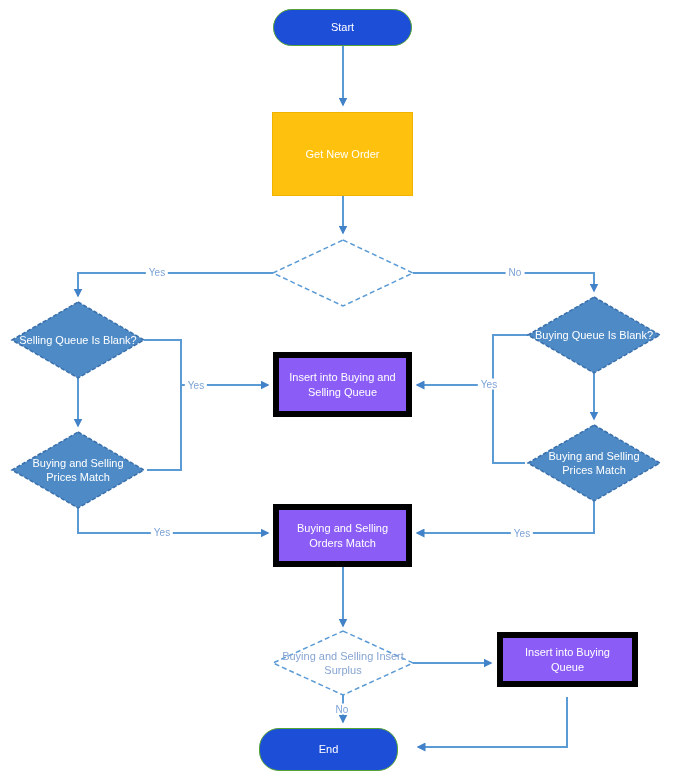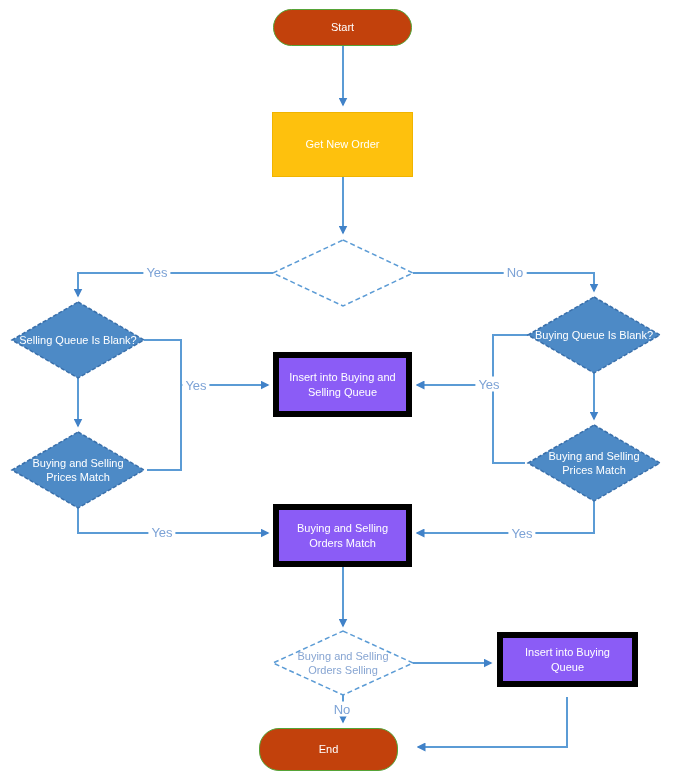--- a/index.html
+++ b/index.html
@@ -6,33 +6,33 @@
   .canvas{
     position:relative;width:700px;height:776px;background:#ffffff;
     font-family:"Liberation Sans", sans-serif;overflow:hidden;
   }
   .layer{position:absolute;left:0;top:0;}
   .node{
     position:absolute;display:flex;align-items:center;justify-content:center;
     text-align:center;color:#ffffff;font-size:11px;line-height:1.3;
     box-sizing:border-box;padding:0 8px;
   }
-  .terminator{background:#c2410c;border:1px solid #55a337;border-radius:20px;}
+  .terminator{background:#1d4ed8;border:1px solid #55a337;border-radius:20px;}
   .process-yellow{background:#FEC10D;border:1px solid #f0b400;}
   .process-blue{background:#8b5cf6;border:6px solid #000000;}
   .dlabel{
     position:absolute;display:flex;align-items:center;justify-content:center;
     text-align:center;font-size:11px;line-height:1.3;color:#ffffff;
     width:124px;height:40px;pointer-events:none;
   }
   .dlabel.blue-text{color:#6B93CD;}
   .dlabel.lightblue-text{color:#87A5D2;}
   .elabel{
     position:absolute;transform:translate(-50%,-50%);
-    background:#ffffff;color:#7DA3D6;font-size:13px;padding:0 3px;
+    background:#ffffff;color:#7DA3D6;font-size:10px;padding:0 3px;
     white-space:nowrap;
   }
   .edge{fill:none;stroke:#5B9BD5;stroke-width:2;}
 </style>
 </head>
 <body>
 
 <div class="canvas">
 
   <svg class="layer" width="700" height="776" viewBox="0 0 700 776">
@@ -62,40 +62,40 @@
     <polygon points="343,240 413,273 343,306 273,273" fill="#ffffff" stroke="#5B9BD5" stroke-width="1.5" stroke-dasharray="5,3"></polygon>
     <polygon points="78,302 144,340 78,378 12,340" fill="#4D8AC6" stroke="#3A70AB" stroke-width="1.5" stroke-dasharray="4,2"></polygon>
     <polygon points="594,297 660,335 594,373 528,335" fill="#4D8AC6" stroke="#3A70AB" stroke-width="1.5" stroke-dasharray="4,2"></polygon>
     <polygon points="78,432 144,470 78,508 12,470" fill="#4D8AC6" stroke="#3A70AB" stroke-width="1.5" stroke-dasharray="4,2"></polygon>
     <polygon points="594,425 660,463 594,501 528,463" fill="#4D8AC6" stroke="#3A70AB" stroke-width="1.5" stroke-dasharray="4,2"></polygon>
     <polygon points="343,631 413,663 343,695 273,663" fill="#ffffff" stroke="#5B9BD5" stroke-width="1.5" stroke-dasharray="5,3"></polygon>
   </svg>
 
   <div class="node terminator" style="left:273px;top:9px;width:139px;height:37px;">Start</div>
 
-  <div class="node process-yellow" style="left:272px;top:112px;width:141px;height:65px;">Get New Order</div>
+  <div class="node process-yellow" style="left:272px;top:112px;width:141px;height:84px;">Get New Order</div>
 
   <div class="node process-blue" style="left:273px;top:352px;width:139px;height:65px;">Insert into Buying and Selling Queue</div>
 
   <div class="node process-blue" style="left:273px;top:504px;width:139px;height:63px;">Buying and Selling Orders Match</div>
 
   <div class="node process-blue" style="left:497px;top:632px;width:141px;height:55px;">Insert into Buying Queue</div>
 
   <div class="node terminator" style="left:259px;top:728px;width:139px;height:43px;">End</div>
 
 
   <div class="dlabel" style="left:16px;top:320px;">Selling Queue Is Blank?</div>
 
   <div class="dlabel" style="left:532px;top:315px;">Buying Queue Is Blank?</div>
 
   <div class="dlabel" style="left:16px;top:450px;">Buying and Selling Prices Match</div>
 
   <div class="dlabel" style="left:532px;top:443px;">Buying and Selling Prices Match</div>
 
-  <div class="dlabel lightblue-text" style="left:281px;top:643px;">Buying and Selling Orders Selling</div>
+  <div class="dlabel lightblue-text" style="left:281px;top:643px;">Buying and Selling Insert Surplus</div>
 
   <div class="elabel" style="left:157px;top:272px;">Yes</div>
 
   <div class="elabel" style="left:515px;top:272px;">No</div>
 
   <div class="elabel" style="left:196px;top:385px;">Yes</div>
 
   <div class="elabel" style="left:489px;top:384px;">Yes</div>
 
   <div class="elabel" style="left:162px;top:532px;">Yes</div>

